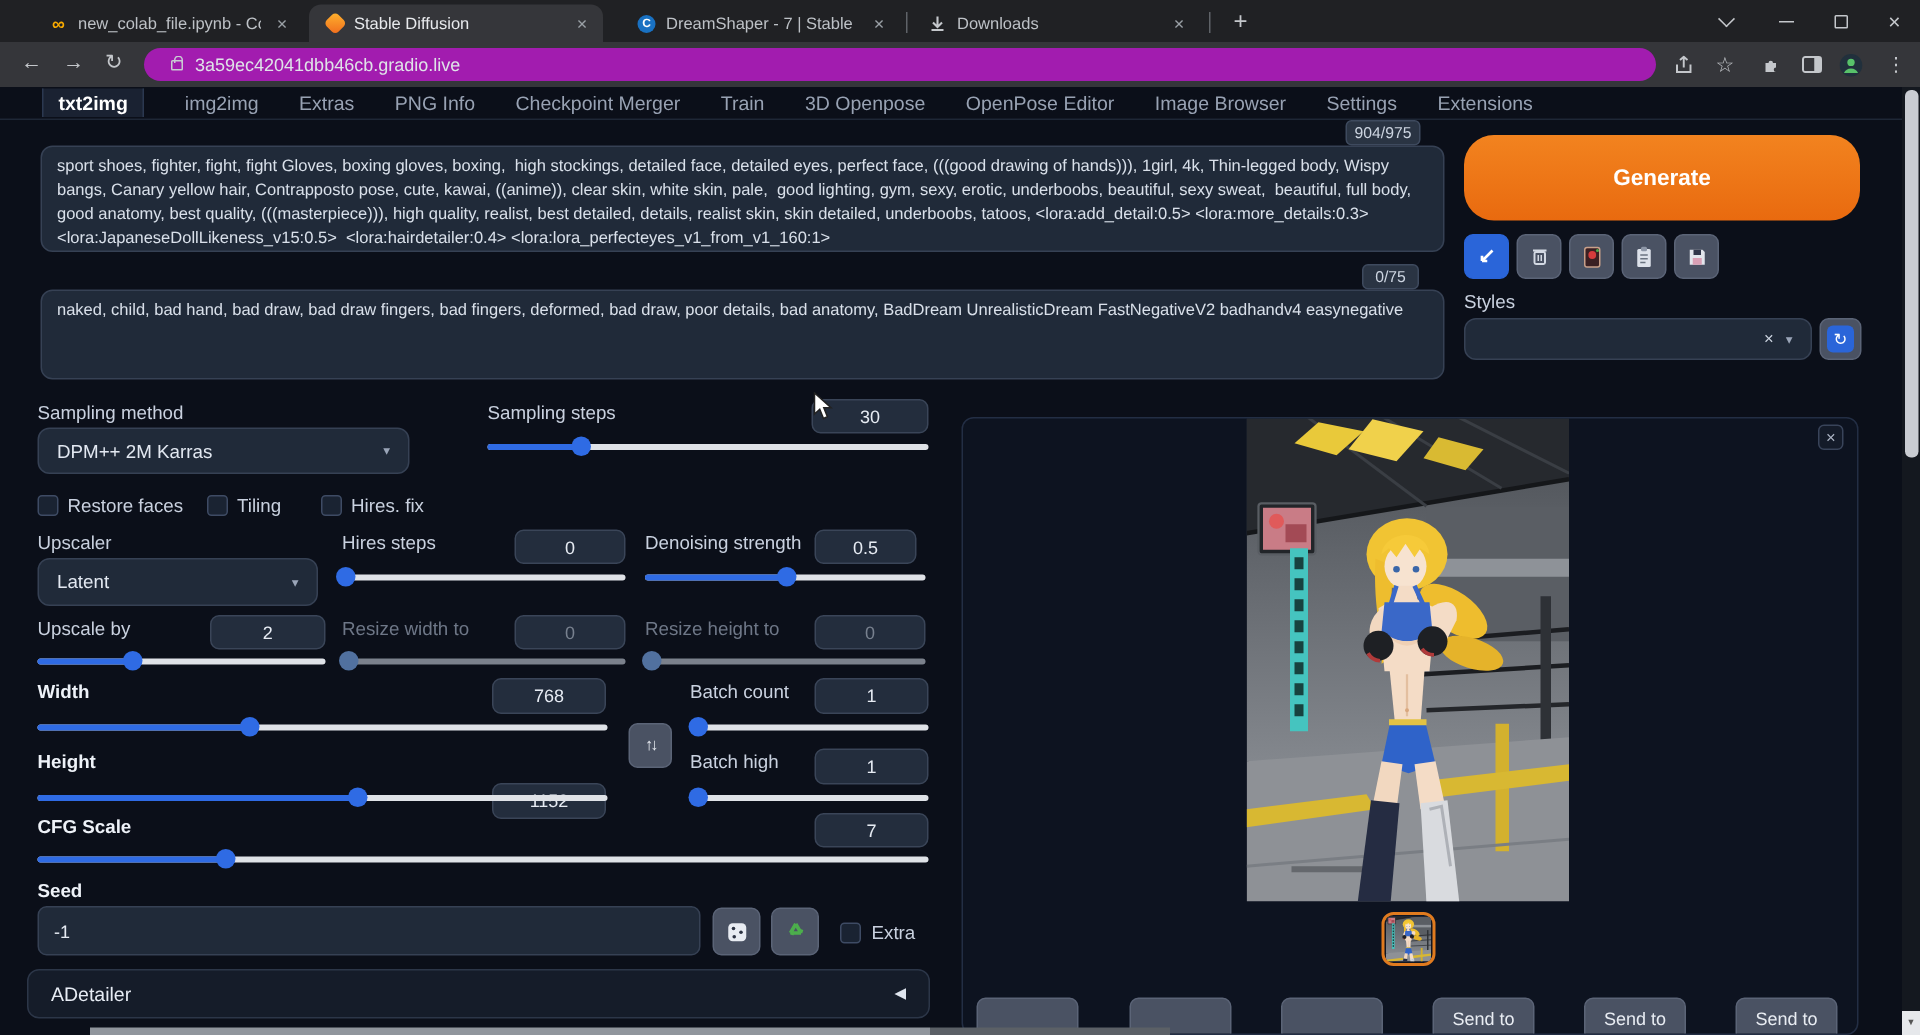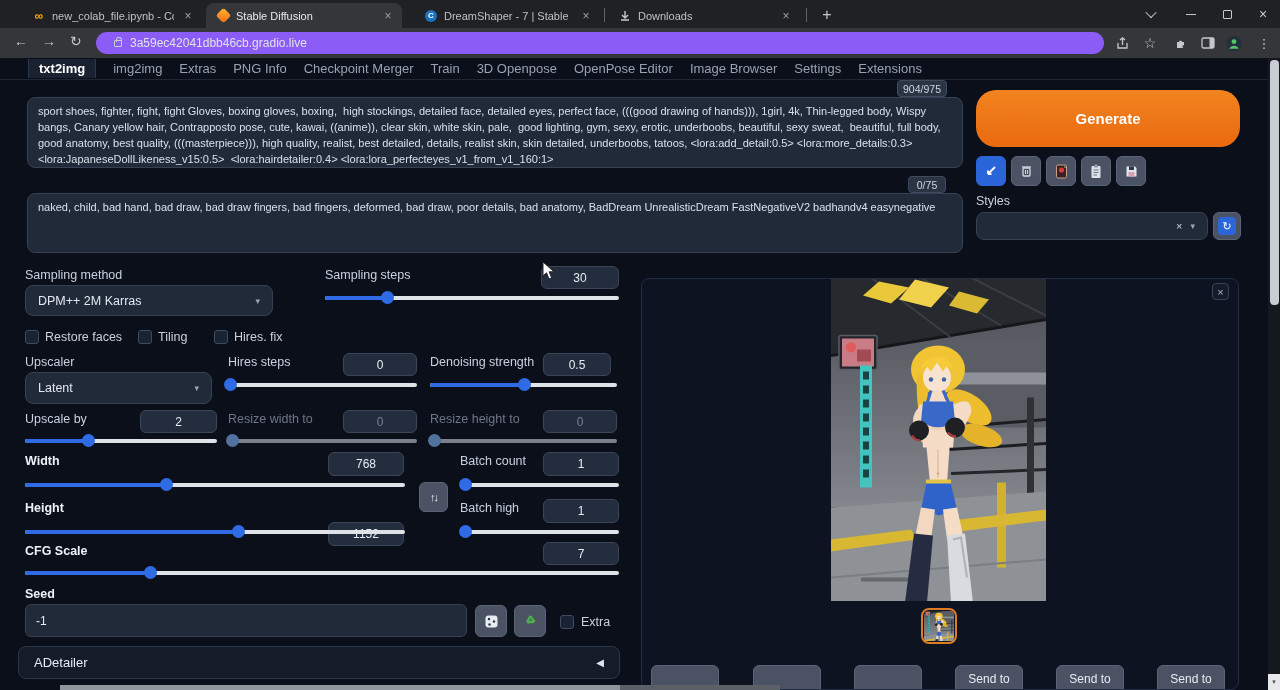--- a/index.html
+++ b/index.html
@@ -14,28 +14,28 @@
   .btab .ttitle { overflow:hidden; white-space:nowrap; flex:1; }
   .btab .tclose { width:16px; height:16px; margin:0 6px; border-radius:50%; display:flex; align-items:center; justify-content:center; color:#9aa0a6; font-size:12px; flex:0 0 auto; }
   .tabsep { position:absolute; top:8px; width:1px; height:14px; background:#5f6368; }
   .newtab { position:absolute; left:816px; top:4px; width:22px; height:22px; color:#c4c7cb; font-size:16px; display:flex; align-items:center; justify-content:center; }
   .winctl { position:absolute; top:0; height:28px; display:flex; align-items:center; justify-content:center; color:#c4c7cb; }
   .chev { width:8px; height:8px; border-right:1.5px solid #c4c7cb; border-bottom:1.5px solid #c4c7cb; transform:rotate(45deg) translate(-1px,-1px); }
   .minbar { width:10px; height:0; border-bottom:1.5px solid #c4c7cb; }
   .maxbox { width:9px; height:9px; border:1.2px solid #c4c7cb; border-radius:1px; }
   .toolbar { position:absolute; left:0; top:28px; width:1280px; height:30px; background:#35363a; }
   .navglyph { position:absolute; top:33px; color:#c4c7cb; font-size:14px; }
-  .urlpill { position:absolute; left:96px; top:32px; width:1008px; height:22px; background:#8b5cf6; border-radius:11px; display:flex; align-items:center; }
+  .urlpill { position:absolute; left:96px; top:32px; width:1008px; height:22px; background:#a21caf; border-radius:11px; display:flex; align-items:center; }
   .lockicn { width:8px; height:7px; border:1.2px solid #c8ccd2; border-radius:1px; margin-left:18px; position:relative; }
   .lockicn:before { content:""; position:absolute; left:1px; top:-4px; width:4px; height:4px; border:1.2px solid #c8ccd2; border-bottom:none; border-radius:3px 3px 0 0; }
   .urltext { color:#dfe3e8; font-size:12px; margin-left:8px; }
   .tb-ic { position:absolute; top:35px; width:16px; height:16px; display:flex; align-items:center; justify-content:center; color:#c4c7cb; }
 
   
-  .navtabs { position:absolute; left:28px; top:58px; height:21px; display:flex; gap:17px; align-items:center; font-size:13px; color:#98a2b3; }
+  .navtabs { position:absolute; left:28px; top:58px; height:21px; display:flex; gap:27px; align-items:center; font-size:13px; color:#98a2b3; }
   .navtab { white-space:nowrap; padding:2px 0; }
   .navtab.active { color:#fff; background:#1a2232; border-left:1px solid #2b3850; border-right:1px solid #2b3850; padding:2px 10px; font-weight:bold; }
   .navdivider { position:absolute; left:0; top:79px; width:1268px; height:1px; background:#1e2736; }
 
   .badge { position:absolute; background:#2a3443; border:1px solid #3e4a5e; border-radius:4px; color:#cdd5e1; font-size:10.5px; display:flex; align-items:center; justify-content:center; z-index:3; }
   .ta { position:absolute; background:#202a39; border:1px solid #364154; border-radius:8px; color:#d9e0ea; font-size:11px; line-height:16px; padding:5px 10px; resize:none; font-family:"Liberation Sans","DejaVu Sans",sans-serif; overflow:hidden; }
 
   .generate { position:absolute; left:976px; top:90px; width:264px; height:57px; background:linear-gradient(#f2831f,#e96a0f); border-radius:20px; display:flex; align-items:center; justify-content:center; color:#fff; font-size:15px; font-weight:bold; }
   .gbtn { position:absolute; background:#4a5263; border:1px solid #5b6477; border-radius:6px; display:flex; align-items:center; justify-content:center; }
   .gbtn.blue { background:#2a65d9; border-color:#2a65d9; }

